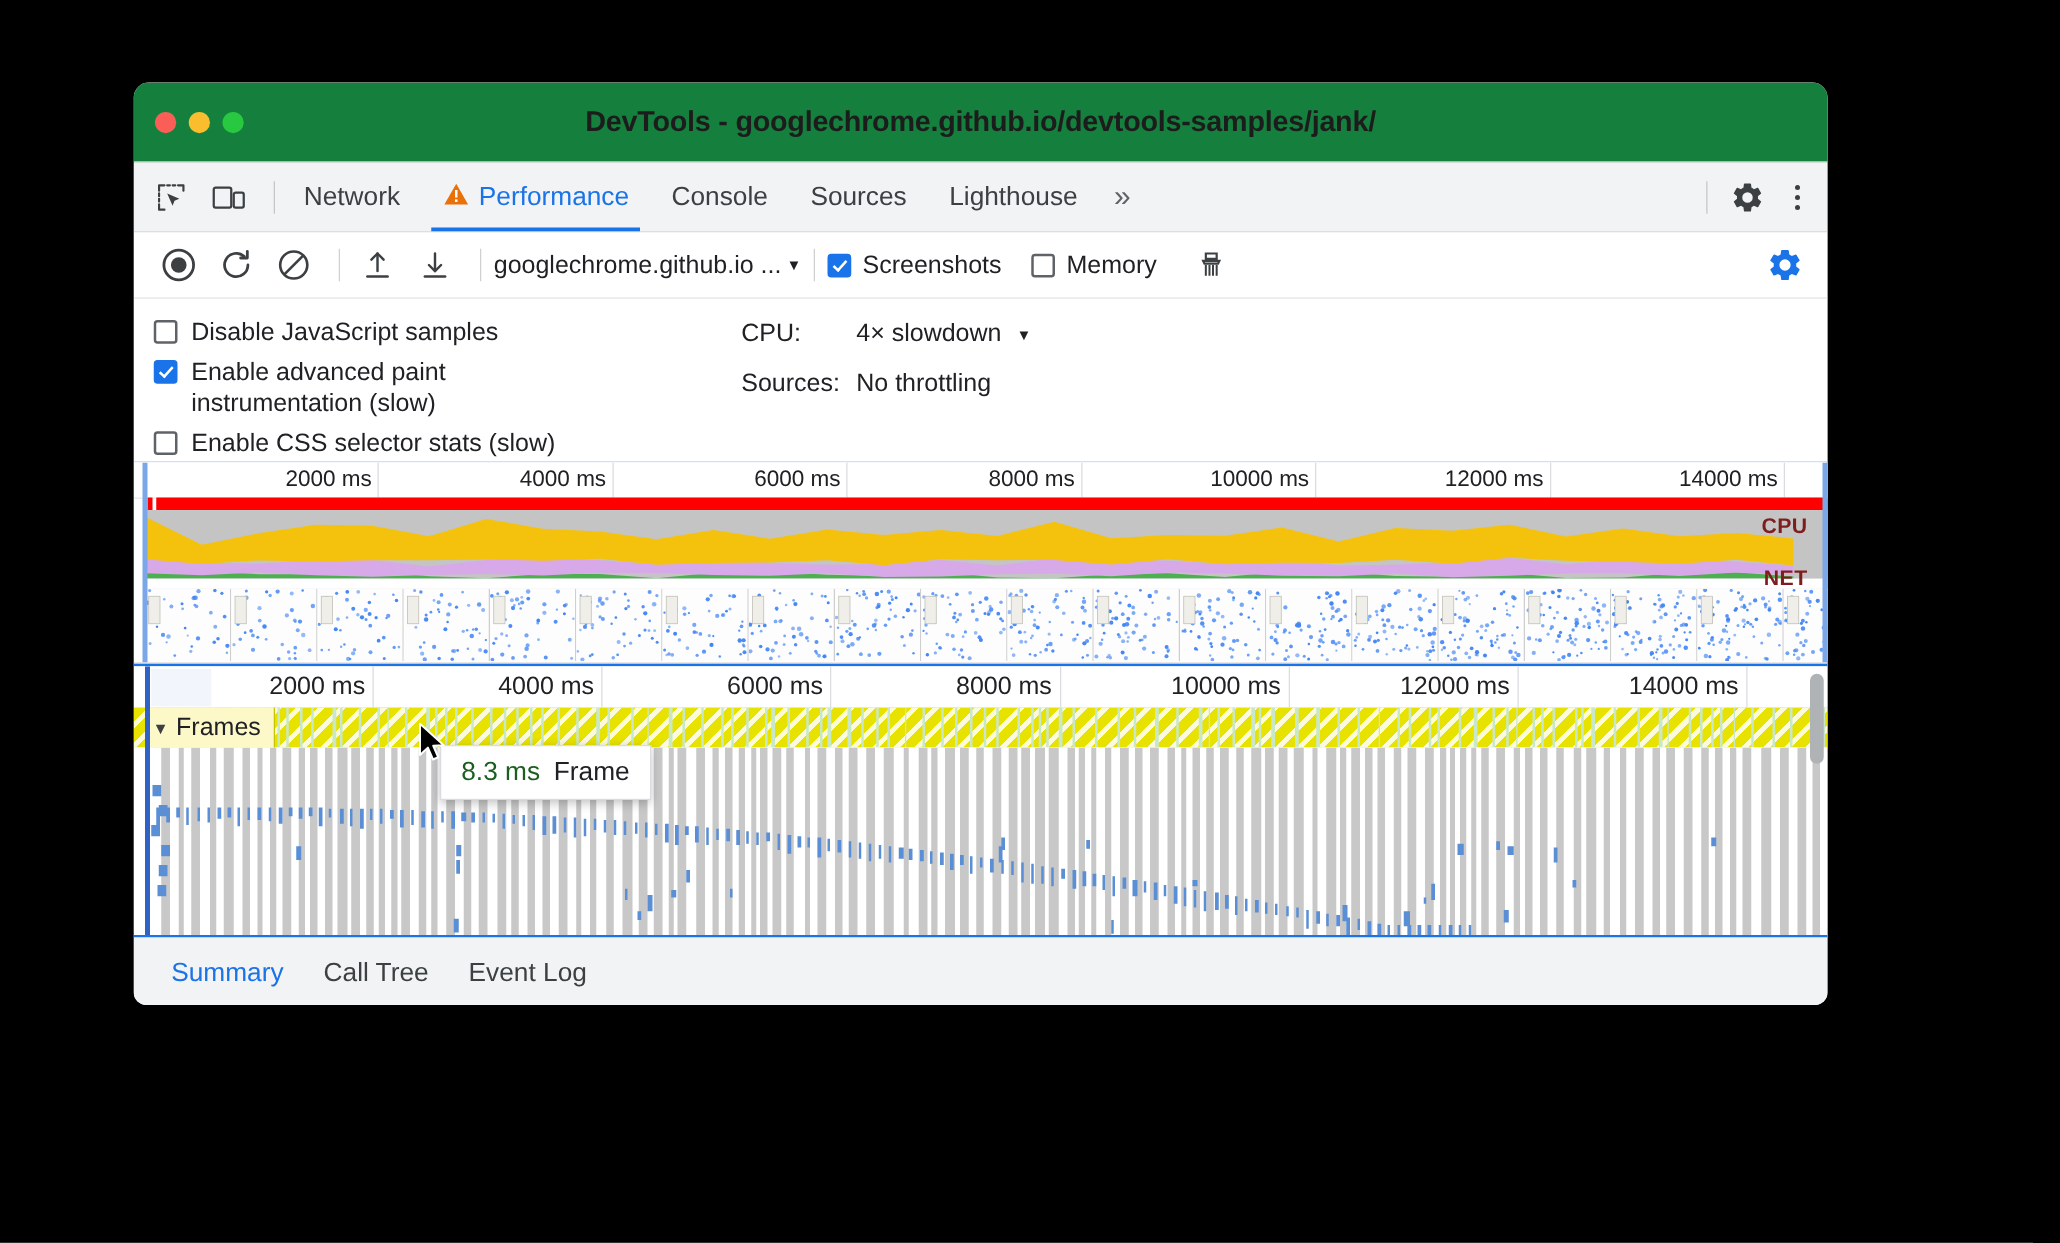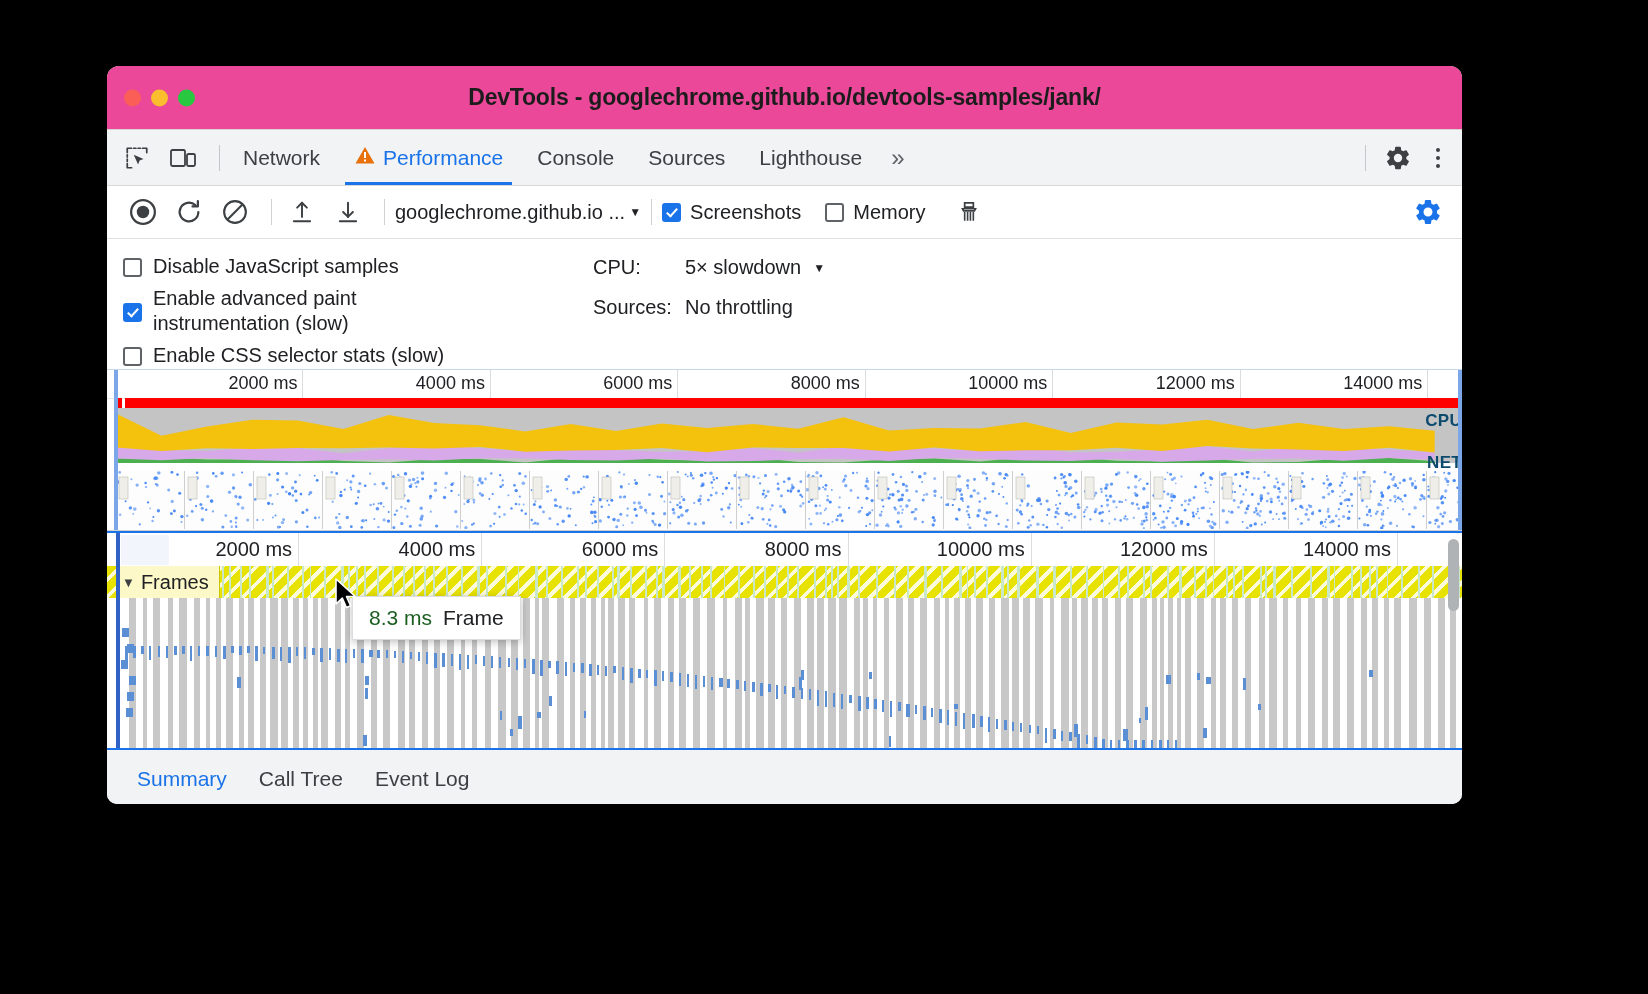--- a/index.html
+++ b/index.html
@@ -29,21 +29,21 @@
     background: #ffffff;
     border-radius: 12px 12px 10px 10px;
     overflow: hidden;
     box-shadow: 0 2px 14px rgba(0,0,0,0.35);
   }
 
   
   .titlebar {
     position: relative;
     height: 63px;
-    background: #ec4899;
+    background: #15803d;
     border-bottom: 1px solid #d8d4ce;
     display: flex;
     align-items: center;
   }
   .traffic {
     position: absolute;
     left: 17px;
     top: 50%;
     transform: translateY(-50%);
     display: flex;
@@ -166,21 +166,21 @@
   .settings {
     position: relative;
     background: #ffffff;
     border-bottom: 1px solid #c8d6ea;
     padding: 12px 16px 10px 16px;
     display: flex;
     box-sizing: border-box;
     height: 131px;
   }
   .set-col-1 { width: 470px; display: flex; flex-direction: column; gap: 7px; padding-top: 3px;}
-  .set-row { display: flex; align-items: center; gap: 11px; font-size: 20px; color: #202124; cursor: pointer; }
+  .set-row { display: flex; align-items: flex-start; gap: 11px; font-size: 20px; color: #202124; cursor: pointer; }
   .set-row .lbl { line-height: 1.25; }
   .set-row .cbox { margin-top: 2px; }
   .set-col-2 { width: 340px; padding-top: 5px; display:flex; flex-direction:column; gap: 17px;}
   .kv { display: flex; align-items: center; font-size: 20px; color: #202124; }
   .kv .k { width: 92px; }
   .kv .v { display: flex; align-items: center; gap: 12px; }
   .set-col-3 { display: flex; align-items: flex-start; gap: 18px; padding-top: 6px; }
   .hwc { display: flex; align-items: center; gap: 10px; font-size: 20px; color: #202124; cursor:pointer; }
   .num-input {
     width: 96px; height: 40px;
@@ -239,22 +239,22 @@
     overflow: hidden;
   }
   .film {
     height: 100%; width: 68px; flex: none;
     border-right: 1px solid #cfcfcf;
     background: #fdfdfd;
     position: relative;
     overflow: hidden;
   }
   .ov-label {
-    position: absolute; right: 0;
-    font-size: 17px; font-weight: bold; color: #0c4a6e;
+    position: absolute; right: 16px;
+    font-size: 17px; font-weight: bold; color: #7f1d1d;
     letter-spacing: 0.3px;
   }
   .ov-label.cpu { top: 41px; }
   .ov-label.net { top: 83px; }
   .ov-left-handle {
     position: absolute; left: 7px; top: 0; bottom: 0; width: 4px; background: #7ba7e8;
   }
   .ov-right-handle {
     position: absolute; right: 0; top: 0; bottom: 0; width: 4px; background: #7ba7e8;
   }
@@ -515,21 +515,21 @@
         <label class="set-row">
           <span class="cbox"></span>
           <span class="lbl">Enable CSS selector stats (slow)</span>
         </label>
       </div>
 
       <div class="set-col-2">
         <div class="kv">
           <span class="k">CPU:</span>
           <span class="v">
-            <span>5× slowdown</span>
+            <span>4× slowdown</span>
             <span class="caret">▼</span>
           </span>
         </div>
         <div class="kv">
           <span class="k">Sources:</span>
           <span class="v">
             <span>No throttling</span>
           </span>
         </div>
       </div>

